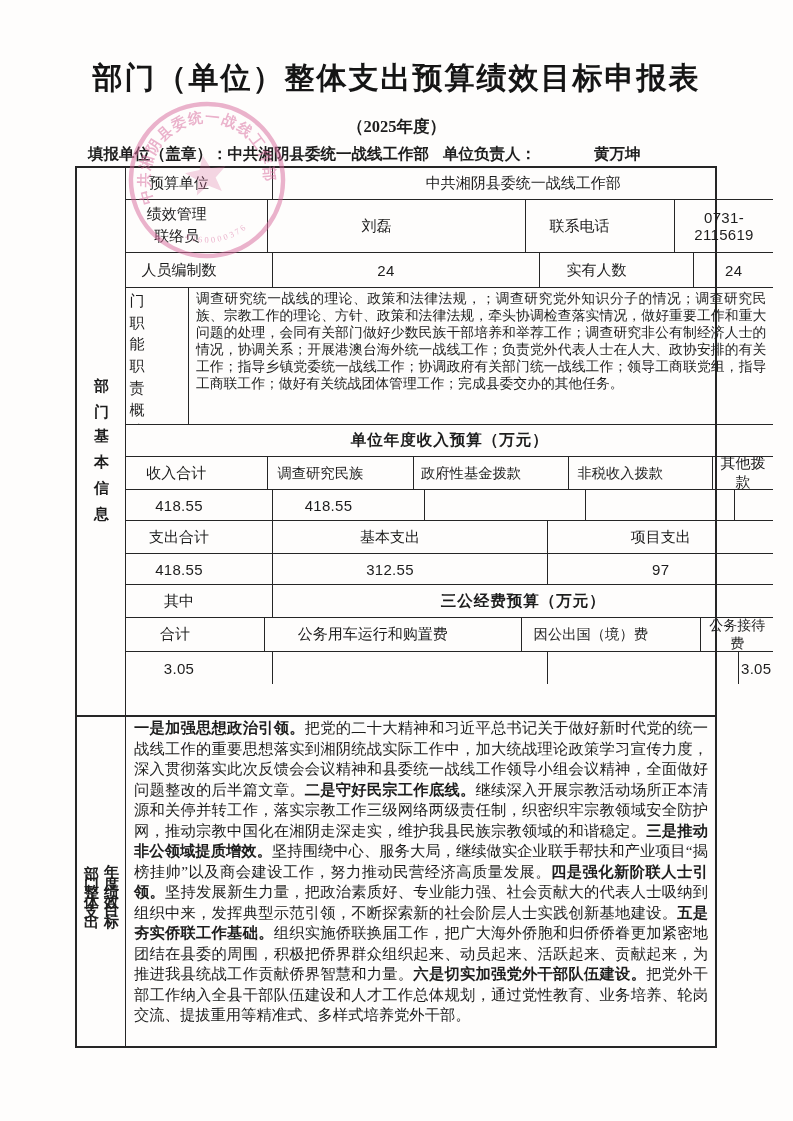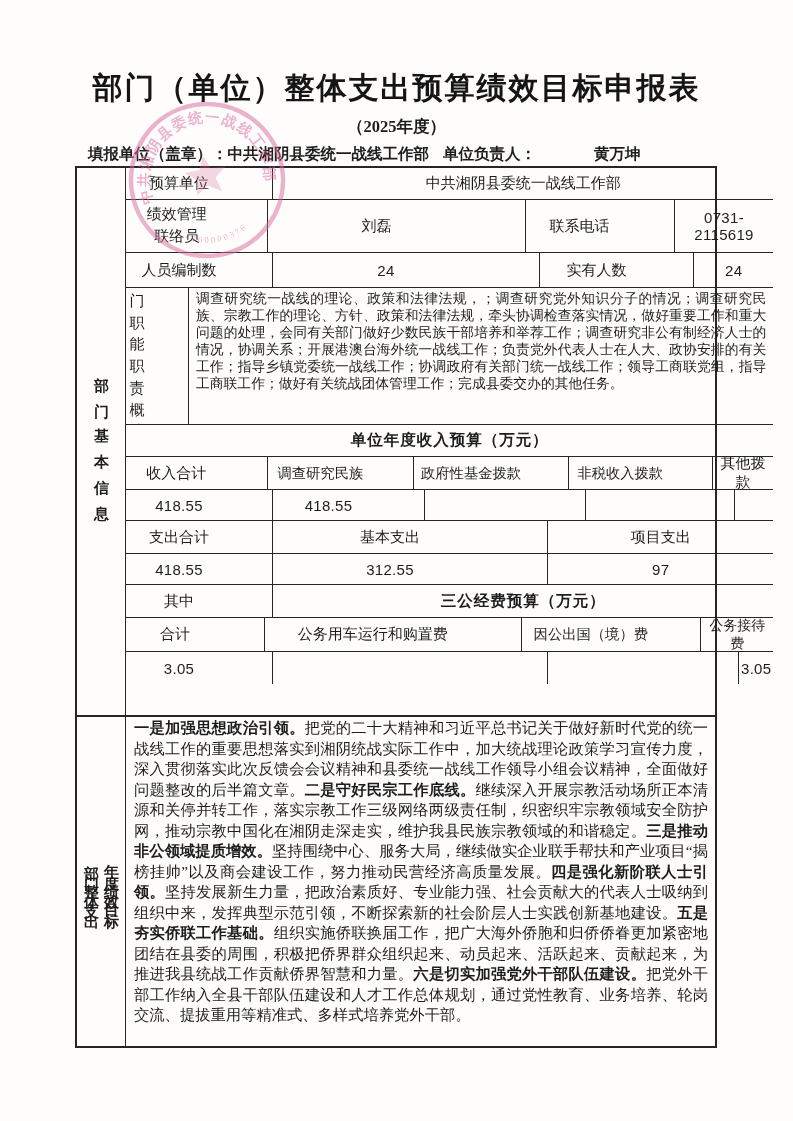--- a/index.html
+++ b/index.html
@@ -4,21 +4,21 @@
 <style>
   * { margin:0; padding:0; box-sizing:border-box; }
   html,body { background:#ffffff; }
   body { font-family:"Liberation Serif","DejaVu Serif",serif; color:#1d1d1d; }
   .page {
     position:relative; width:793px; height:1121px; margin:0 auto;
     background:#fefdfc; overflow:hidden;
   }
   
   .title {
-    position:absolute; left:0; top:68px; width:100%;
+    position:absolute; left:0; top:58px; width:100%;
     text-align:center; font-size:30px; font-weight:700; letter-spacing:2px;
     color:#151515;
   }
   .subtitle {
     position:absolute; left:0; top:116px; width:100%;
     text-align:center; font-size:16.5px; font-weight:600;
   }
   .fillline {
     position:absolute; left:88px; top:144px; width:680px;
     font-size:15.5px; font-weight:600; white-space:nowrap;

